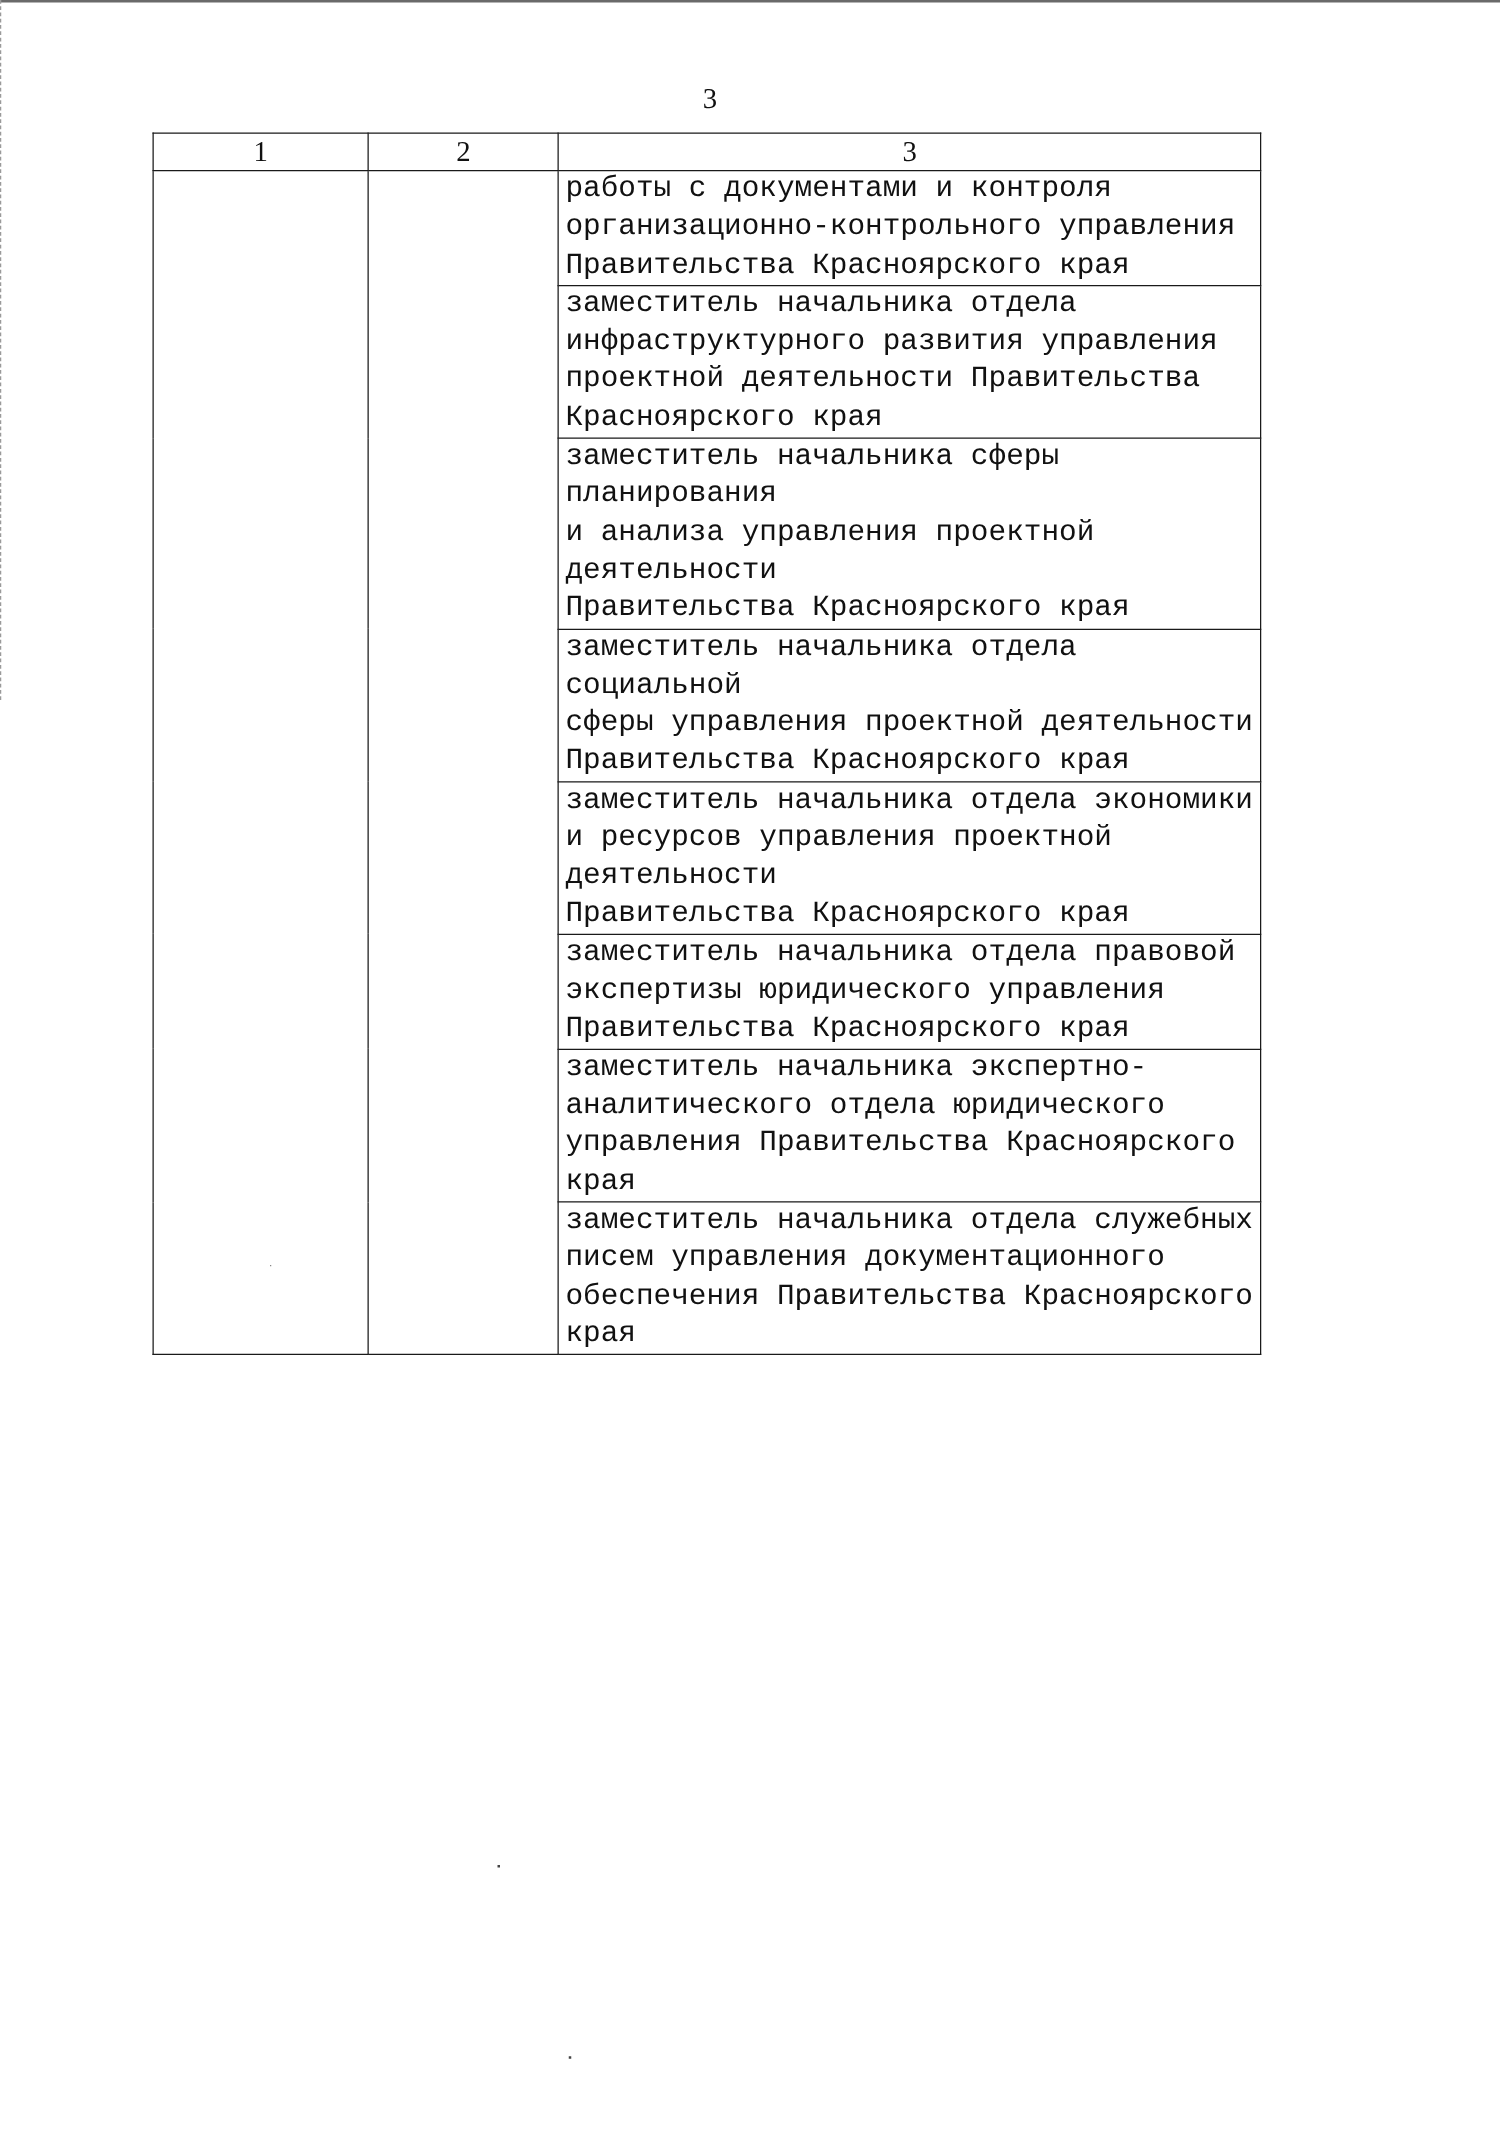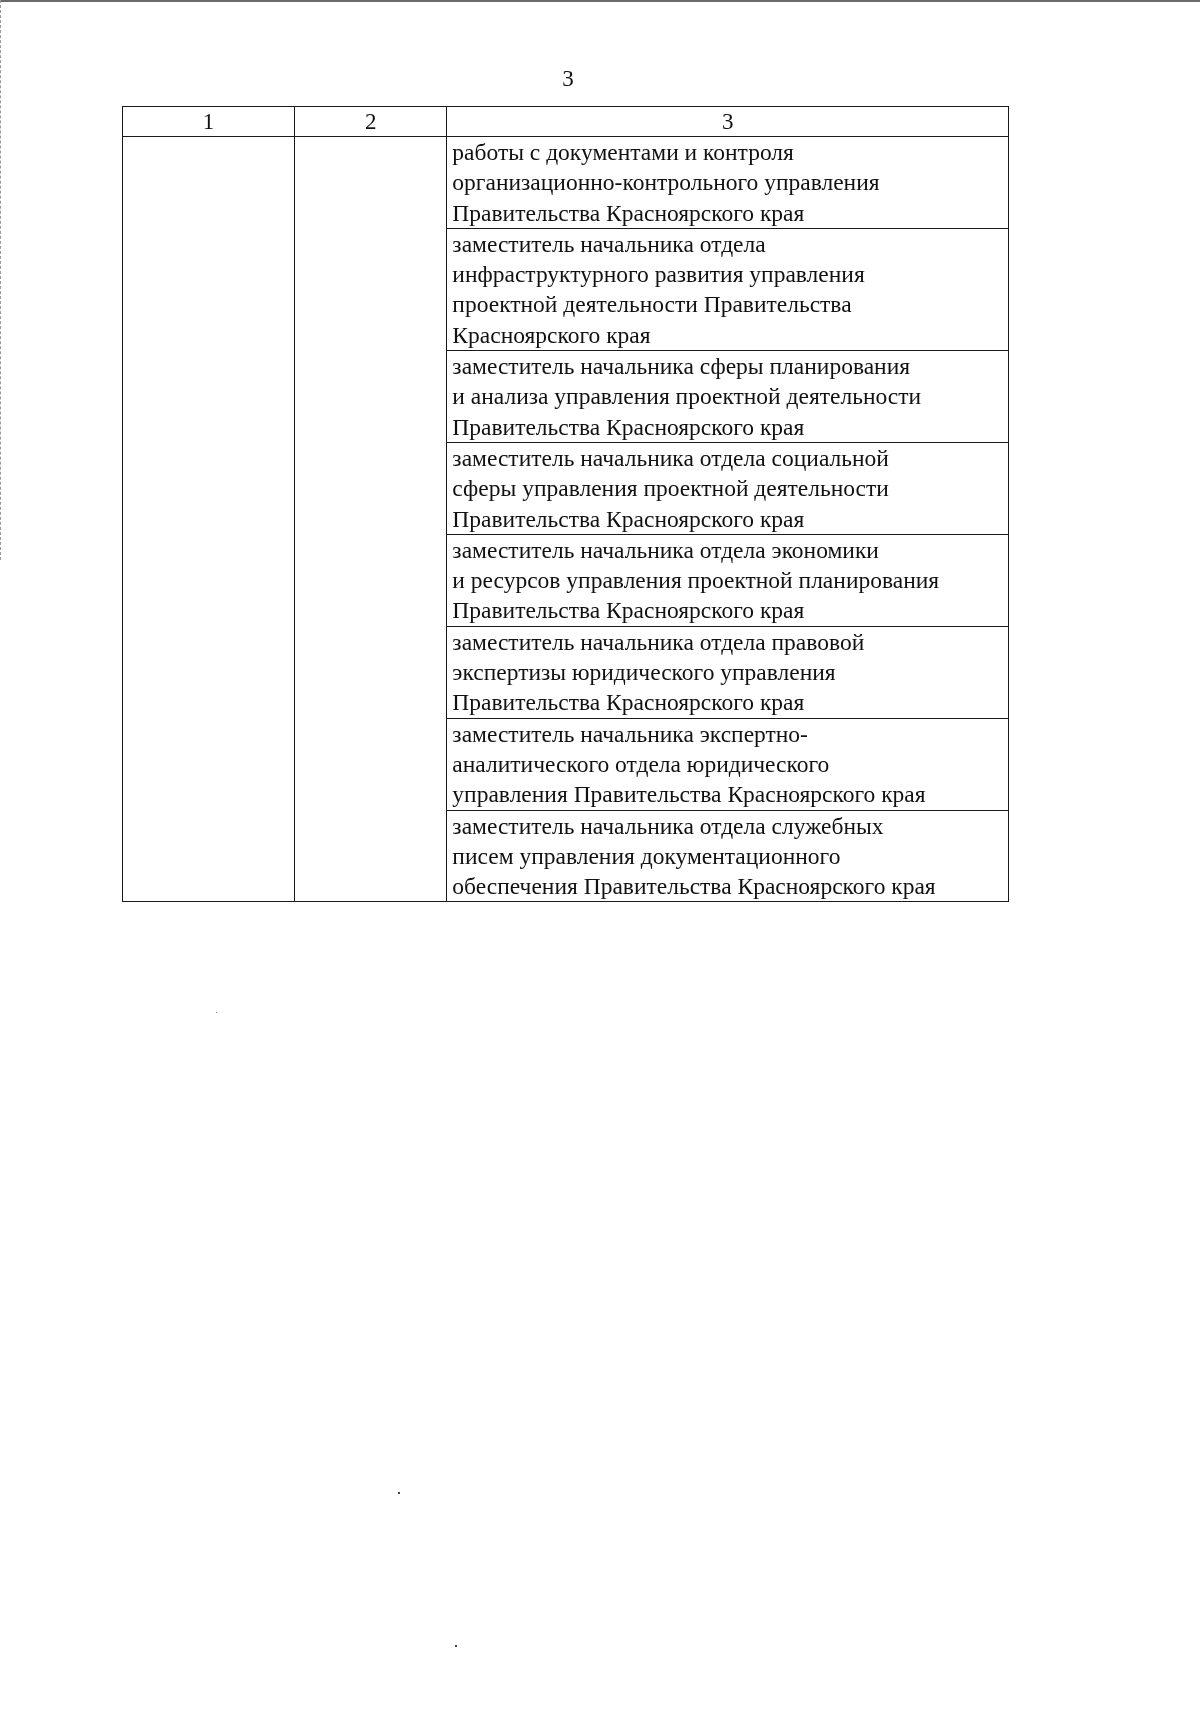--- a/index.html
+++ b/index.html
@@ -62,20 +62,21 @@
     }
     .col1 { width: 172px; }
     .col2 { width: 152px; }
     .col3 { width: 561px; }
     td.text-cell {
       font-size: 23.5px;
       line-height: 30.3px;
       padding-left: 5px !important;
       padding-right: 2px !important;
       white-space: pre-line;
+      font-family: Liberation Mono, monospace;
     }
     .stray-mark {
       position: absolute;
       width: 2px;
       height: 2px;
       background: #444;
     }
   </style>
 </head>
 <body>
@@ -117,21 +118,21 @@
 и анализа управления проектной деятельности
 Правительства Красноярского края</td>
     </tr>
     <tr>
       <td class="text-cell">заместитель начальника отдела социальной
 сферы управления проектной деятельности
 Правительства Красноярского края</td>
     </tr>
     <tr>
       <td class="text-cell">заместитель начальника отдела экономики
-и ресурсов управления проектной планирования
+и ресурсов управления проектной деятельности
 Правительства Красноярского края</td>
     </tr>
     <tr>
       <td class="text-cell">заместитель начальника отдела правовой
 экспертизы юридического управления
 Правительства Красноярского края</td>
     </tr>
     <tr>
       <td class="text-cell">заместитель начальника экспертно-
 аналитического отдела юридического

